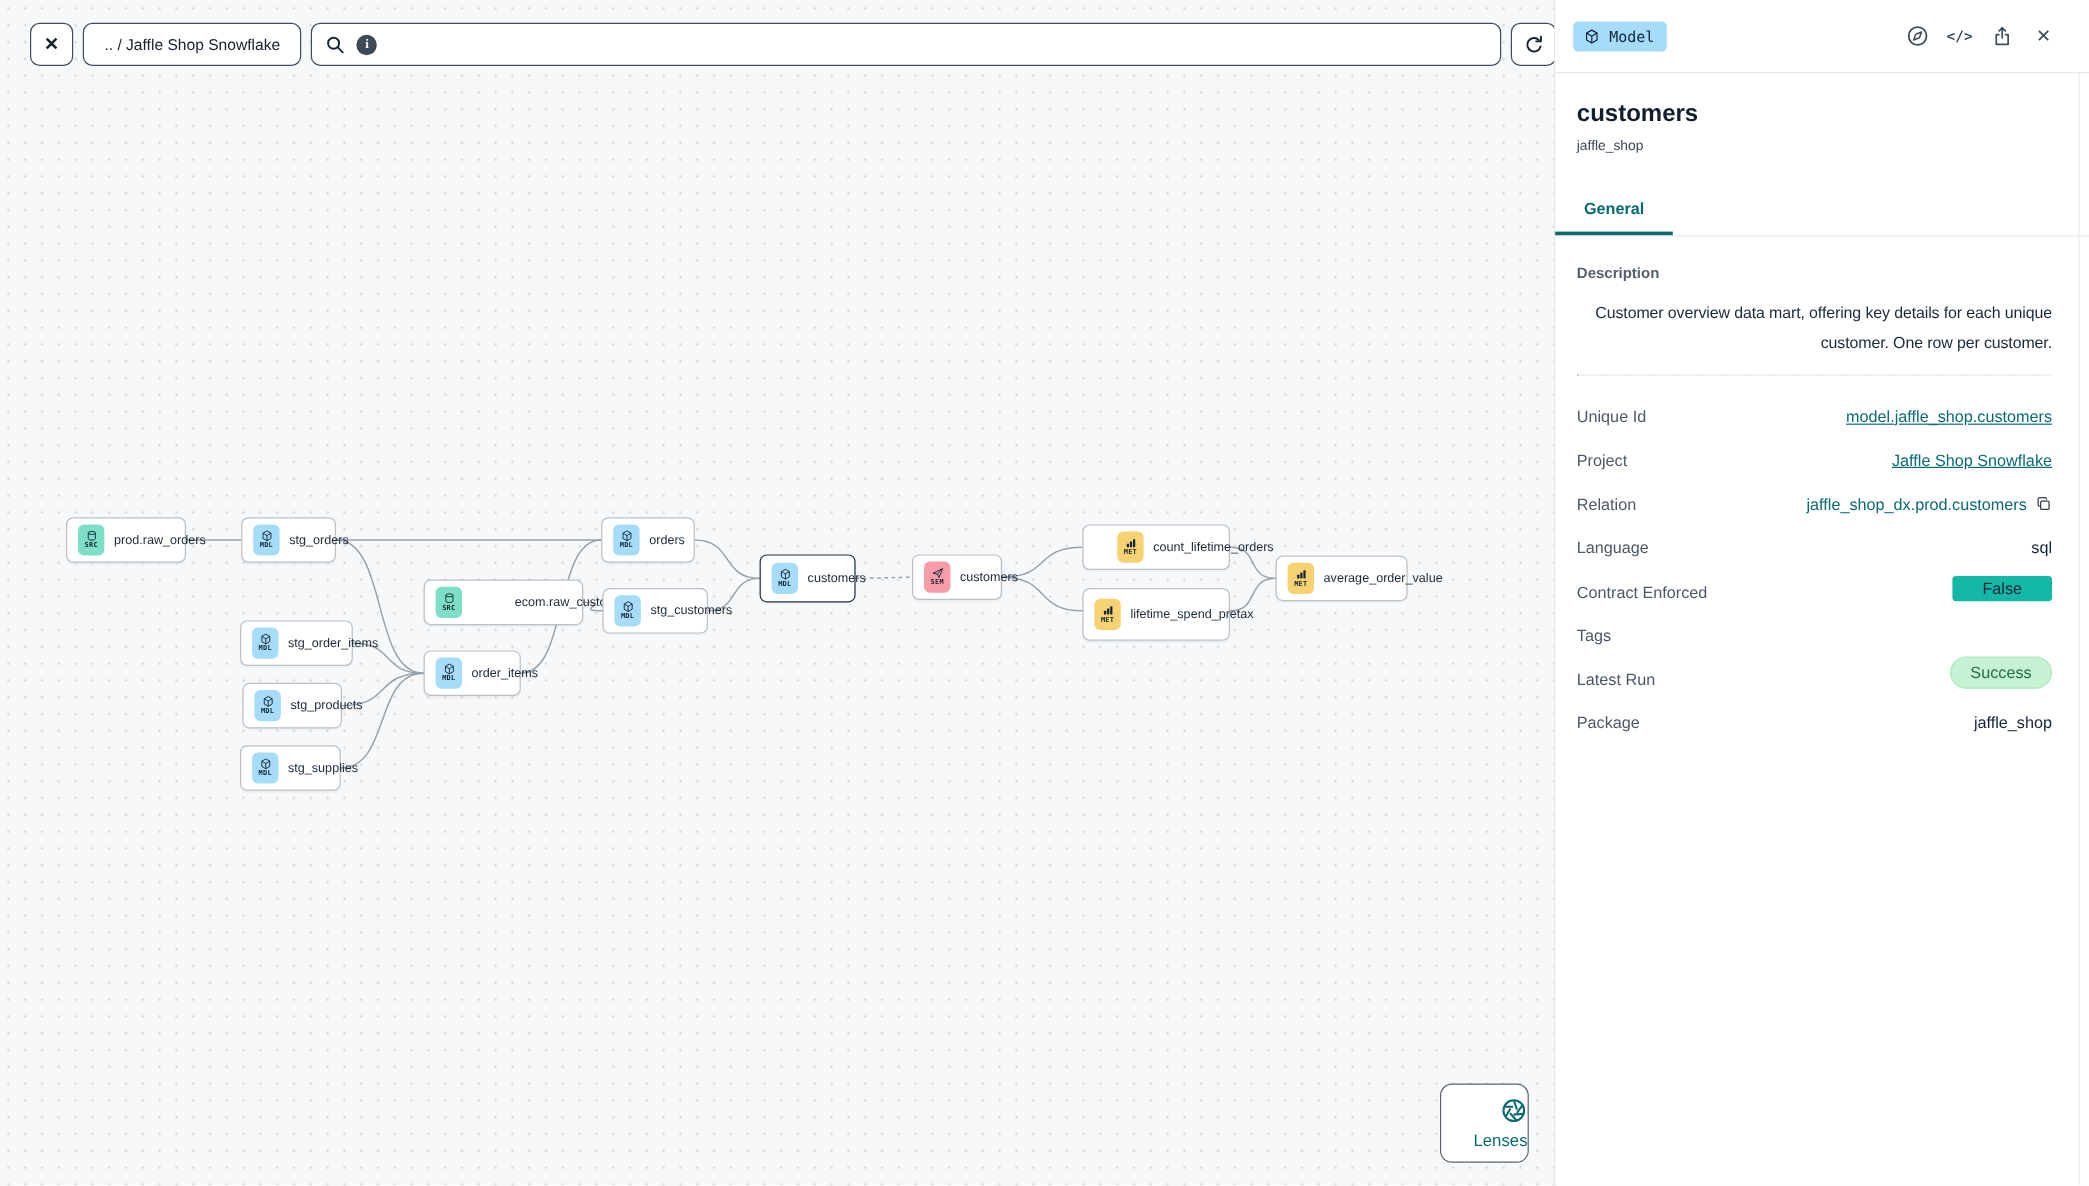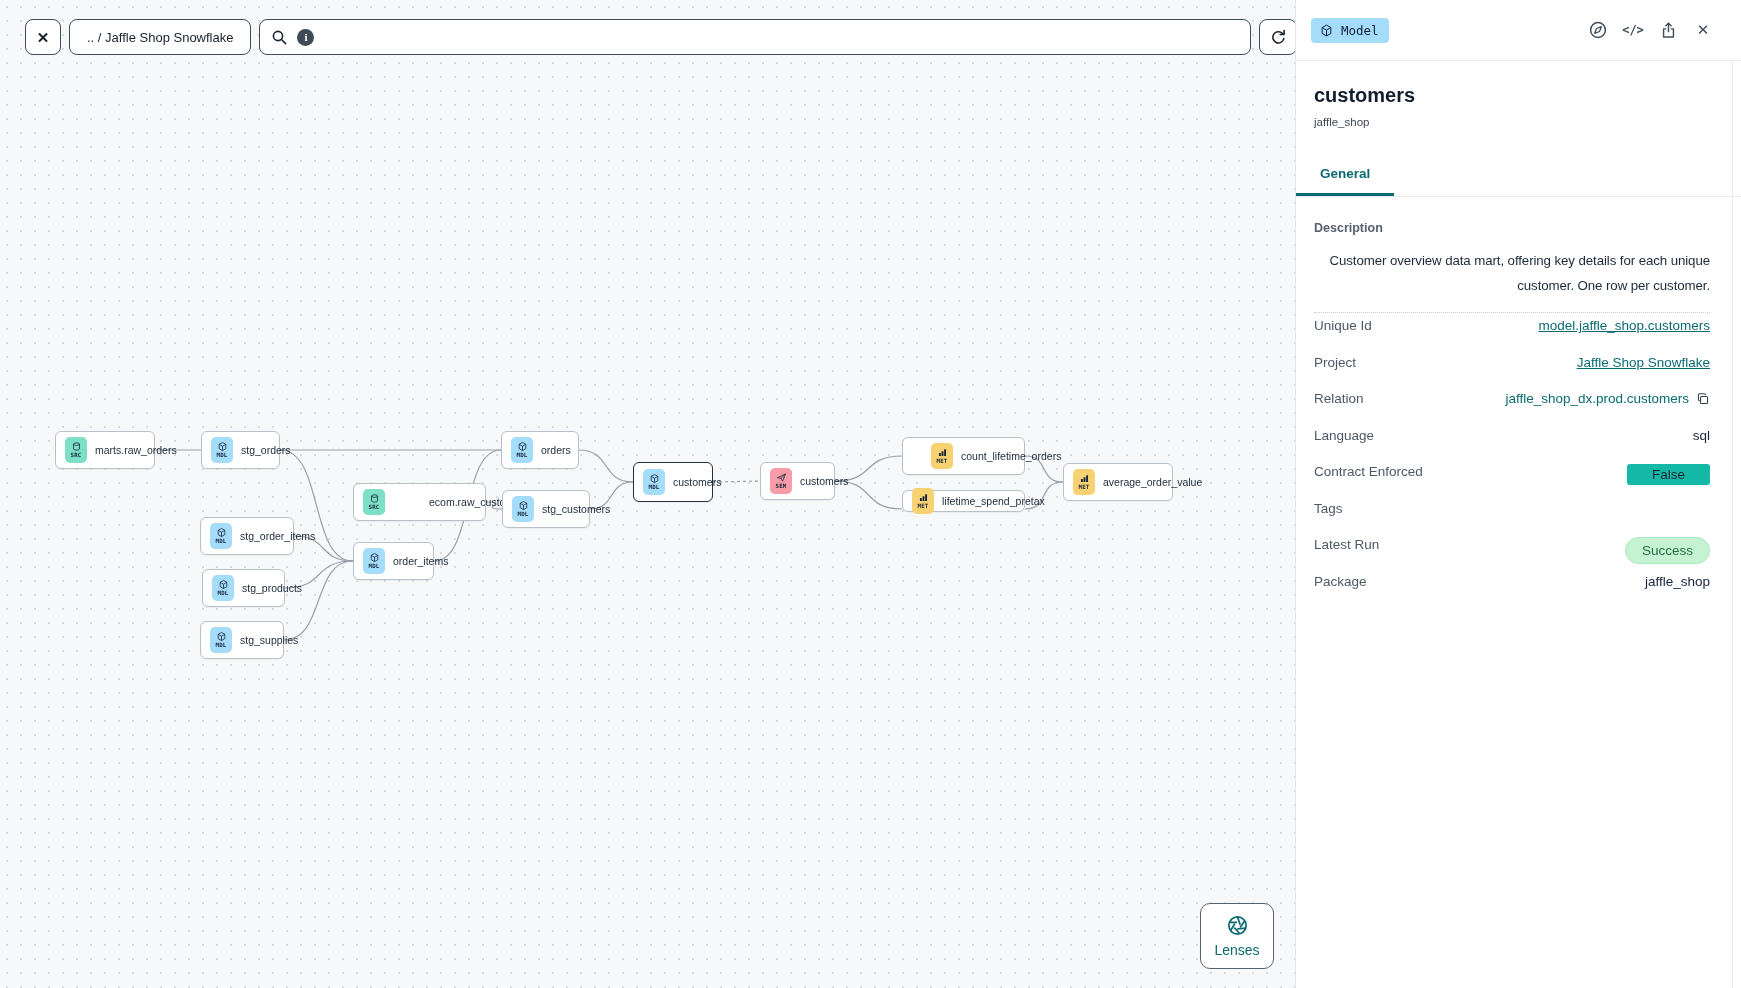--- a/index.html
+++ b/index.html
@@ -35,21 +35,21 @@
   .node.sel{border:1.7px solid #222f3f;}
   .nicon{width:22px;height:26px;border-radius:5px;display:flex;flex-direction:column;
          align-items:center;justify-content:center;gap:1px;flex:0 0 auto;color:#132235;}
   .nicon .tlab{font-size:5.8px;font-weight:700;letter-spacing:.2px;line-height:1;
                font-family:"DejaVu Sans Mono",monospace;}
   .nlabel{font-size:10.5px;color:#1c2a39;white-space:nowrap;}
 
   
   .lenses{position:absolute;left:1200px;top:903px;width:74px;height:66px;background:#fff;
           border:1.4px solid #59636f;border-radius:10px;display:flex;flex-direction:column;
-          align-items:center;justify-content:center;gap:5px;cursor:pointer;box-sizing:border-box;}
+          align-items:flex-end;justify-content:center;gap:5px;cursor:pointer;box-sizing:border-box;}
   .lenses .llab{font-size:14px;color:#0a6a72;}
 
   
   .panel{position:absolute;left:1295px;top:0;width:446px;height:988px;background:#fff;
          border-left:1px solid #e4e7ea;box-sizing:border-box;}
   .scroll-line{position:absolute;right:8px;top:61px;bottom:0;width:1px;background:#e9ebee;}
   .phead{height:61px;border-bottom:1px solid #e6e8eb;display:flex;align-items:center;
          justify-content:space-between;padding:0 28px 0 15px;box-sizing:border-box;}
   .model-badge{display:flex;align-items:center;gap:7px;background:#a5dcf9;color:#0f2139;
                border-radius:4px;padding:5px 10px 5px 8px;font-family:"DejaVu Sans Mono",monospace;
@@ -64,21 +64,21 @@
   .psub{font-size:11.5px;color:#3d4754;margin-top:9px;}
   .tabs{margin-top:24px;border-bottom:1px solid #e7e9ec;}
   .tab{display:inline-block;padding:14px 24px 12px;font-size:13.5px;font-weight:700;
        color:#0a6a72;border-bottom:3px solid #0a6a72;cursor:pointer;}
 
   .section{padding:24px 31px 0 18px;}
   .desc-label{font-size:12.5px;font-weight:700;color:#57606e;}
   .desc-text{font-size:13.3px;line-height:25px;color:#1b2a3a;margin:13px 0 14px;letter-spacing:-0.1px;text-align:right;}
   .dotted-div{border-top:1px dotted #c6ccd3;margin:0 31px 0 18px;}
   .fields{padding:5px 31px 0 18px;}
-  .frow{min-height:36.5px;display:flex;align-items:flex-start;justify-content:space-between;gap:12px;}
+  .frow{min-height:36.5px;display:flex;align-items:flex-end;justify-content:space-between;gap:12px;}
   .flabel{font-size:13.5px;color:#4d5866;white-space:nowrap;}
   .fval{font-size:13.5px;color:#15243c;text-align:right;}
   .fval.link{color:#0a6a72;text-decoration:underline;cursor:pointer;}
   .fval.teal{color:#0a6a72;}
   .val-wrap{display:flex;align-items:center;gap:7px;}
   .copy-btn{color:#333f4e;cursor:pointer;display:flex;}
   .badge-gray{background:#14b8a6;color:#1a2433;font-size:13.5px;padding:3px 25px;border-radius:3px;}
   .badge-green{background:#c4f2d2;border:1px solid #a9e8bc;color:#266e47;font-size:13.5px;
                padding:5px 16px;border-radius:15px;cursor:default;}
 </style>
@@ -107,21 +107,21 @@
       </svg>
     <div id="nodes">
         <div class="node" style="left: 55px; top: 431px; width: 100px; height: 38px;">
           <span class="nicon" style="background:#7de0c6">
             <svg width="11" height="11" viewBox="0 0 20 20">
               <ellipse cx="10" cy="5.6" rx="5.4" ry="2.3" fill="none" stroke="#132235" stroke-width="1.4"></ellipse>
               <path d="M4.6 5.6 V14.3 a5.4 2.3 0 0 0 10.8 0 V5.6" fill="none" stroke="#132235" stroke-width="1.4"></path>
             </svg>
             <span class="tlab">SRC</span>
           </span>
-          <span class="nlabel">marts.raw_orders</span>
+          <span class="nlabel">prod.raw_orders</span>
         </div>
         <div class="node" style="left: 201px; top: 431px; width: 79px; height: 38px;">
           <span class="nicon" style="background:#a5dcf9">
             <svg width="11" height="11" viewBox="0 0 20 20">
               <g stroke="#132235" stroke-width="1.4" fill="none" stroke-linejoin="round">
                 <path d="M10 2.6 16 6 V14 L10 17.4 4 14 V6 Z"></path>
                 <path d="M4 6 L10 9.6 L16 6 M10 9.6 V17.4"></path>
               </g>
             </svg>
             <span class="tlab">MDL</span>
@@ -237,21 +237,21 @@
               <g fill="#132235">
                 <rect x="3.6" y="11" width="3.4" height="5.4" rx="0.6"></rect>
                 <rect x="8.3" y="7.6" width="3.4" height="8.8" rx="0.6"></rect>
                 <rect x="13" y="4.2" width="3.4" height="12.2" rx="0.6"></rect>
               </g>
             </svg>
             <span class="tlab">MET</span>
           </span>
           <span class="nlabel">count_lifetime_orders</span>
         </div>
-        <div class="node" style="left: 902px; top: 490px; width: 123px; height: 22px;">
+        <div class="node" style="left: 902px; top: 490px; width: 123px; height: 44px;">
           <span class="nicon" style="background:#f7d272">
             <svg width="11" height="11" viewBox="0 0 20 20">
               <g fill="#132235">
                 <rect x="3.6" y="11" width="3.4" height="5.4" rx="0.6"></rect>
                 <rect x="8.3" y="7.6" width="3.4" height="8.8" rx="0.6"></rect>
                 <rect x="13" y="4.2" width="3.4" height="12.2" rx="0.6"></rect>
               </g>
             </svg>
             <span class="tlab">MET</span>
           </span>

